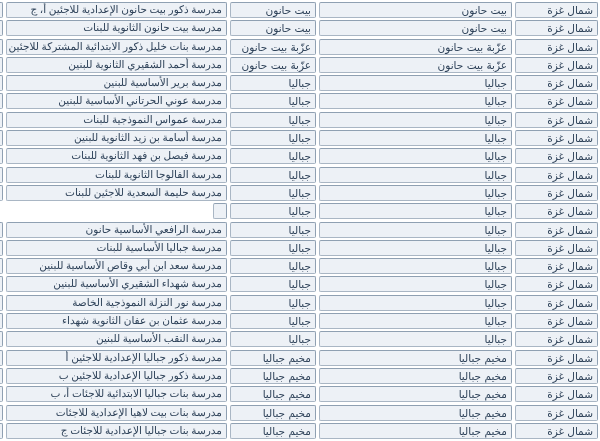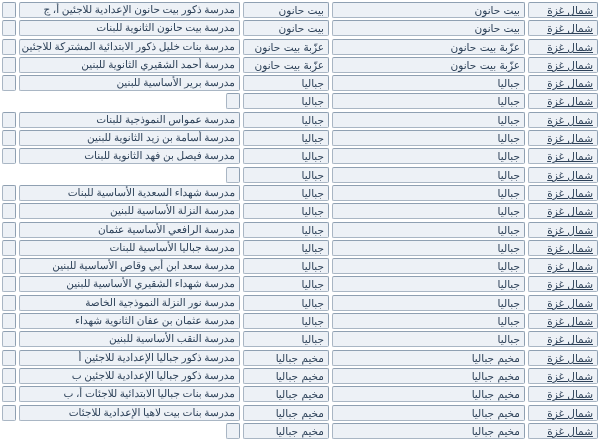--- a/index.html
+++ b/index.html
@@ -12,21 +12,21 @@
   .cell{
     box-sizing:border-box;height:16px;
     background:#edf1f6;
     border:1px solid #8fa0b2;
     border-bottom-color:#a9b6c4;border-left-color:#a9b6c4;
     border-radius:2px;
     font-size:10.5px;color:#2e4259;
     padding:0 4px;line-height:14px;
     white-space:nowrap;overflow:hidden;text-align:right;
   }
-  .c-region{width:70px;flex:none;text-decoration:underline;}
+  .c-region{width:83px;flex:none;}
   .c-locb{width:193px;flex:none;}
   .c-loca{width:86px;flex:none;}
   .c-school{width:221px;flex:none;font-family:Liberation Serif, serif;}
   .c-sliver{width:14px;flex:none;}
 </style>
 </head>
 <body>
 
 <div class="grid">
 
@@ -67,20 +67,21 @@
       <div class="cell c-locb">جباليا</div>
       <div class="cell c-loca">جباليا</div>
       <div class="cell c-school">مدرسة برير الأساسية للبنين</div>
       <div class="cell c-sliver"></div>
     </div>
 
     <div class="row">
       <div class="cell c-region">شمال غزة</div>
       <div class="cell c-locb">جباليا</div>
       <div class="cell c-loca">جباليا</div>
+      <div class="cell c-school">مدرسة عوني الحرتاني الأساسية للبنين</div>
       <div class="cell c-sliver"></div>
     </div>
 
     <div class="row">
       <div class="cell c-region">شمال غزة</div>
       <div class="cell c-locb">جباليا</div>
       <div class="cell c-loca">جباليا</div>
       <div class="cell c-school">مدرسة عمواس النموذجية للبنات</div>
       <div class="cell c-sliver"></div>
     </div>
@@ -98,44 +99,44 @@
       <div class="cell c-locb">جباليا</div>
       <div class="cell c-loca">جباليا</div>
       <div class="cell c-school">مدرسة فيصل بن فهد الثانوية للبنات</div>
       <div class="cell c-sliver"></div>
     </div>
 
     <div class="row">
       <div class="cell c-region">شمال غزة</div>
       <div class="cell c-locb">جباليا</div>
       <div class="cell c-loca">جباليا</div>
-      <div class="cell c-sliver"></div>
-    </div>
-
-    <div class="row">
-      <div class="cell c-region">شمال غزة</div>
-      <div class="cell c-locb">جباليا</div>
-      <div class="cell c-loca">جباليا</div>
-      <div class="cell c-school">مدرسة شهداء السعدية الأساسية للبنات</div>
-      <div class="cell c-sliver"></div>
-    </div>
-
-    <div class="row">
-      <div class="cell c-region">شمال غزة</div>
-      <div class="cell c-locb">جباليا</div>
-      <div class="cell c-loca">جباليا</div>
-      <div class="cell c-school">مدرسة النزلة الأساسية للبنين</div>
-      <div class="cell c-sliver"></div>
-    </div>
-
-    <div class="row">
-      <div class="cell c-region">شمال غزة</div>
-      <div class="cell c-locb">جباليا</div>
-      <div class="cell c-loca">جباليا</div>
-      <div class="cell c-school">مدرسة الرافعي الأساسية عثمان</div>
+      <div class="cell c-school">مدرسة الفالوجا الثانوية للبنات</div>
+      <div class="cell c-sliver"></div>
+    </div>
+
+    <div class="row">
+      <div class="cell c-region">شمال غزة</div>
+      <div class="cell c-locb">جباليا</div>
+      <div class="cell c-loca">جباليا</div>
+      <div class="cell c-school">مدرسة حليمة السعدية للاجئين للبنات</div>
+      <div class="cell c-sliver"></div>
+    </div>
+
+    <div class="row">
+      <div class="cell c-region">شمال غزة</div>
+      <div class="cell c-locb">جباليا</div>
+      <div class="cell c-loca">جباليا</div>
+      <div class="cell c-sliver"></div>
+    </div>
+
+    <div class="row">
+      <div class="cell c-region">شمال غزة</div>
+      <div class="cell c-locb">جباليا</div>
+      <div class="cell c-loca">جباليا</div>
+      <div class="cell c-school">مدرسة الرافعي الأساسية حانون</div>
       <div class="cell c-sliver"></div>
     </div>
 
     <div class="row">
       <div class="cell c-region">شمال غزة</div>
       <div class="cell c-locb">جباليا</div>
       <div class="cell c-loca">جباليا</div>
       <div class="cell c-school">مدرسة جباليا الأساسية للبنات</div>
       <div class="cell c-sliver"></div>
     </div>
@@ -209,15 +210,16 @@
       <div class="cell c-locb">مخيم جباليا</div>
       <div class="cell c-loca">مخيم جباليا</div>
       <div class="cell c-school">مدرسة بنات بيت لاهيا الإعدادية للاجئات</div>
       <div class="cell c-sliver"></div>
     </div>
 
     <div class="row">
       <div class="cell c-region">شمال غزة</div>
       <div class="cell c-locb">مخيم جباليا</div>
       <div class="cell c-loca">مخيم جباليا</div>
+      <div class="cell c-school">مدرسة بنات جباليا الإعدادية للاجئات ج</div>
       <div class="cell c-sliver"></div>
     </div>
   </div>
 
 </body></html>

